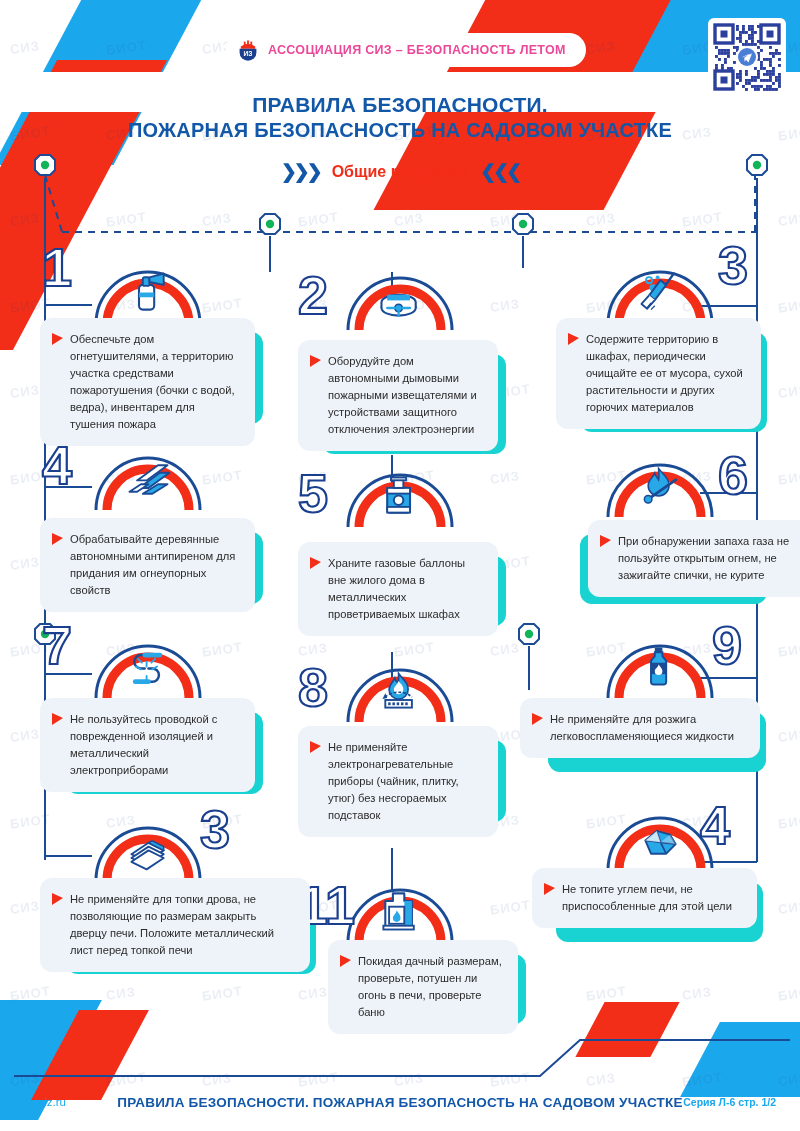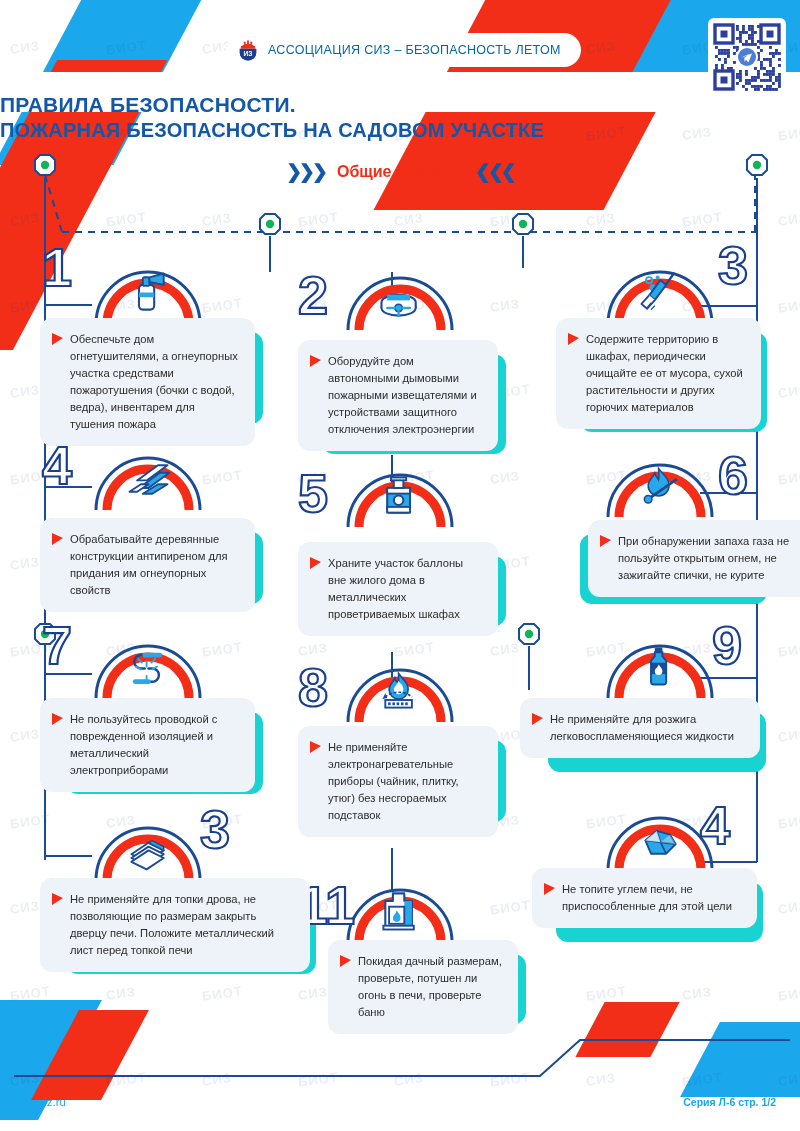--- a/index.html
+++ b/index.html
@@ -28,30 +28,30 @@
   .wm { position:absolute; color:#1b3f8f; font-weight:700; font-size:13px; letter-spacing:1px;}
 
   
   .brand-pill {
     position:absolute; left:226px; top:33px; height:34px;
     background:#fff; border-radius:17px; display:flex; align-items:center;
     padding:0 20px 0 10px; gap:8px; z-index:6;
   }
   .brand-logo { width:24px; height:24px; flex:0 0 24px; }
   .brand-text {
-    font-size:12.5px; font-weight:400; color:#0369a1; letter-spacing:.3px;
+    font-size:12.5px; font-weight:700; color:#ec4899; letter-spacing:.3px;
     white-space:nowrap;
   }
 
   
   .qr-wrap { position:absolute; right:14px; top:18px; width:78px; height:78px; background:#fff;
              border-radius:6px; padding:3px; z-index:7; }
 
   
-  .title { position:absolute; left:0; right:0; top:92px; z-index:5; }
+  .title { position:absolute; left:0; right:0; top:92px; text-align:center; z-index:5; }
   .title .l1, .title .l2 {
     color:#1257a8; font-weight:700; letter-spacing:.2px; line-height:1.22;
     font-size:21px;
   }
   .title .l2 { font-size:20px; }
   .subtitle { position:absolute; left:0; right:0; top:160px; text-align:center; z-index:5;
               display:flex; justify-content:center; align-items:center; gap:12px; }
   .subtitle .chev { color:#1257a8; font-weight:700; font-size:19px; letter-spacing:-3px; }
   .subtitle .sub-text { color:#f22d18; font-weight:700; font-size:16px; }
 
@@ -399,21 +399,21 @@
       <path d="M31 36.4 l10-4 -3.6 9.2 -2.4-2.8 -1.4 2 -.3-4 6-4.4 -7 3.2z" fill="#fff"></path>
     </svg>
   </div>
 
   <div class="title">
     <div class="l1">ПРАВИЛА БЕЗОПАСНОСТИ.</div>
     <div class="l2">ПОЖАРНАЯ БЕЗОПАСНОСТЬ НА САДОВОМ УЧАСТКЕ</div>
   </div>
   <div class="subtitle">
     <span class="chev">❯❯❯</span>
-    <span class="sub-text">Общие правила</span>
+    <span class="sub-text">Общие размерам</span>
     <span class="chev">❮❮❮</span>
   </div>
 
   <svg class="connectors" width="800" height="1131">
     <g fill="none" stroke="#1b4b94" stroke-width="2">
 
       <path d="M45 175 L62 232" stroke-dasharray="7 6"></path>
       <path d="M62 232 L757 232" stroke-dasharray="7 6"></path>
       <path d="M757 232 L757 175" stroke-dasharray="7 6" transform="translate(-2,0)"></path>
 
@@ -481,21 +481,21 @@
           <g transform="translate(32,2) scale(0.95)">
             <g>
               <rect x="20" y="22" width="16" height="26" rx="4" fill="#fff" stroke="#1b4b94" stroke-width="2.2"></rect>
               <rect x="20" y="30" width="16" height="5" fill="#29a8e8"></rect>
               <rect x="24" y="14" width="7" height="9" rx="2" fill="#29a8e8" stroke="#1b4b94" stroke-width="2"></rect>
               <path d="M31 14 L46 10 L46 22 L31 19 z" fill="#29a8e8" stroke="#1b4b94" stroke-width="2" stroke-linejoin="round"></path>
             </g>
           </g>
         </svg></div>
       <div class="num" style="left: 42px; top: 240px;">1</div>
-      <div class="bubble" style="left: 40px; top: 318px; width: 215px;">Обеспечьте дом огнетушителями, а огнеупорных участка средствами пожаротушения (бочки с водой, ведра), инвентарем для тушения пожара</div>
+      <div class="bubble" style="left: 40px; top: 318px; width: 215px;">Обеспечьте дом огнетушителями, а территорию участка средствами пожаротушения (бочки с водой, ведра), инвентарем для тушения пожара</div>
       <div class="shadow" style="left: 322px; top: 354px; width: 184px; height: 100px;"></div>
       <div class="arc" style="left: 340px; top: 268px; width: 120px; height: 64px;"><svg viewBox="0 0 120 64" width="120" height="64">
           <path d="M8 62 A52 52 0 0 1 112 62" fill="none" stroke="#1b4b94" stroke-width="3"></path>
           <path d="M19 62 A41 41 0 0 1 101 62" fill="none" stroke="#f22d18" stroke-width="9"></path>
           <g transform="translate(32,2) scale(0.95)">
             <g>
               <ellipse cx="28" cy="40" rx="18" ry="8" fill="#fff" stroke="#1b4b94" stroke-width="2.2"></ellipse>
               <path d="M10 40 v-6 a18 8 0 0 1 36 0 v6" fill="#fff" stroke="#1b4b94" stroke-width="2.2"></path>
               <rect x="16" y="26" width="24" height="6" fill="#29a8e8"></rect>
               <circle cx="28" cy="40" r="4" fill="#29a8e8" stroke="#1b4b94" stroke-width="1.6"></circle>
@@ -530,38 +530,38 @@
           <g transform="translate(32,2) scale(0.95)">
             <g>
               <path d="M18 32 L40 16 L50 16 L28 32 z" fill="#fff" stroke="#1b4b94" stroke-width="2" stroke-linejoin="round"></path>
               <path d="M20 40 L42 24 L52 24 L30 40 z" fill="#29a8e8" stroke="#1b4b94" stroke-width="2" stroke-linejoin="round"></path>
               <path d="M10 44 L22 36 L30 36 L18 44 z" fill="#fff" stroke="#1b4b94" stroke-width="2" stroke-linejoin="round"></path>
               <path d="M24 46 L40 36 L50 36 L34 46 z" fill="#29a8e8" stroke="#1b4b94" stroke-width="2" stroke-linejoin="round"></path>
             </g>
           </g>
         </svg></div>
       <div class="num" style="left: 42px; top: 438px;">4</div>
-      <div class="bubble" style="left: 40px; top: 518px; width: 215px;">Обрабатывайте деревянные конструкции антипиреном для придания им огнеупорных свойств</div>
+      <div class="bubble" style="left: 40px; top: 518px; width: 215px;">Обрабатывайте деревянные автономными антипиреном для придания им огнеупорных свойств</div>
       <div class="shadow" style="left: 322px; top: 556px; width: 184px; height: 70px;"></div>
       <div class="arc" style="left: 340px; top: 465px; width: 120px; height: 64px;"><svg viewBox="0 0 120 64" width="120" height="64">
           <path d="M8 62 A52 52 0 0 1 112 62" fill="none" stroke="#1b4b94" stroke-width="3"></path>
           <path d="M19 62 A41 41 0 0 1 101 62" fill="none" stroke="#f22d18" stroke-width="9"></path>
           <g transform="translate(32,2) scale(0.95)">
             <g>
               <rect x="16" y="22" width="24" height="26" rx="3" fill="#29a8e8" stroke="#1b4b94" stroke-width="2.2"></rect>
               <rect x="16" y="22" width="24" height="6" fill="#fff" stroke="#1b4b94" stroke-width="2"></rect>
               <rect x="16" y="42" width="24" height="6" fill="#fff" stroke="#1b4b94" stroke-width="2"></rect>
               <circle cx="28" cy="35" r="5" fill="#fff" stroke="#1b4b94" stroke-width="2.2"></circle>
               <rect x="23" y="13" width="10" height="9" fill="#fff" stroke="#1b4b94" stroke-width="2"></rect>
               <rect x="20" y="11" width="16" height="3" fill="#fff" stroke="#1b4b94" stroke-width="2"></rect>
             </g>
           </g>
         </svg></div>
       <div class="num" style="left: 298px; top: 466px;">5</div>
-      <div class="bubble" style="left: 298px; top: 542px; width: 200px;">Храните участок баллоны вне жилого дома в металлических проветриваемых шкафах</div>
+      <div class="bubble" style="left: 298px; top: 542px; width: 200px;">Храните газовые баллоны вне жилого дома в металлических проветриваемых шкафах</div>
       <div class="shadow" style="left: 580px; top: 534px; width: 187px; height: 70px;"></div>
       <div class="arc" style="left: 600px; top: 455px; width: 120px; height: 64px;"><svg viewBox="0 0 120 64" width="120" height="64">
           <path d="M8 62 A52 52 0 0 1 112 62" fill="none" stroke="#1b4b94" stroke-width="3"></path>
           <path d="M19 62 A41 41 0 0 1 101 62" fill="none" stroke="#f22d18" stroke-width="9"></path>
           <g transform="translate(32,2) scale(0.95)">
             <g>
               <path d="M28 12 c7 9 11 11 11 18 a11 11 0 0 1 -22 0 c0-6 5-8 7-13 c1 4 3 5 4 7 c1-4 0-8 0-12z" fill="#29a8e8" stroke="#1b4b94" stroke-width="1.6"></path>
               <path d="M46 24 L19 43" stroke="#1b4b94" stroke-width="3" stroke-linecap="round"></path>
               <circle cx="17" cy="44.5" r="4" fill="#29a8e8" stroke="#1b4b94" stroke-width="1.6"></circle>
             </g>
@@ -668,16 +668,17 @@
               <path d="M30 34 L40 26 L46 36z" fill="#fff" opacity=".35"></path>
             </g>
           </g>
         </svg></div>
       <div class="num" style="left: 700px; top: 798px;">4</div>
       <div class="bubble" style="left: 532px; top: 868px; width: 225px;">Не топите углем печи, не приспособленные для этой цели</div>
     </div>
 
   <div class="footer">
     <span class="f-site">asiz.ru</span>
+    <span class="f-title">ПРАВИЛА БЕЗОПАСНОСТИ. ПОЖАРНАЯ БЕЗОПАСНОСТЬ НА САДОВОМ УЧАСТКЕ</span>
     <span class="f-serie">Серия Л-6 стр. 1/2</span>
   </div>
 
 </div>
 
 </body></html>

